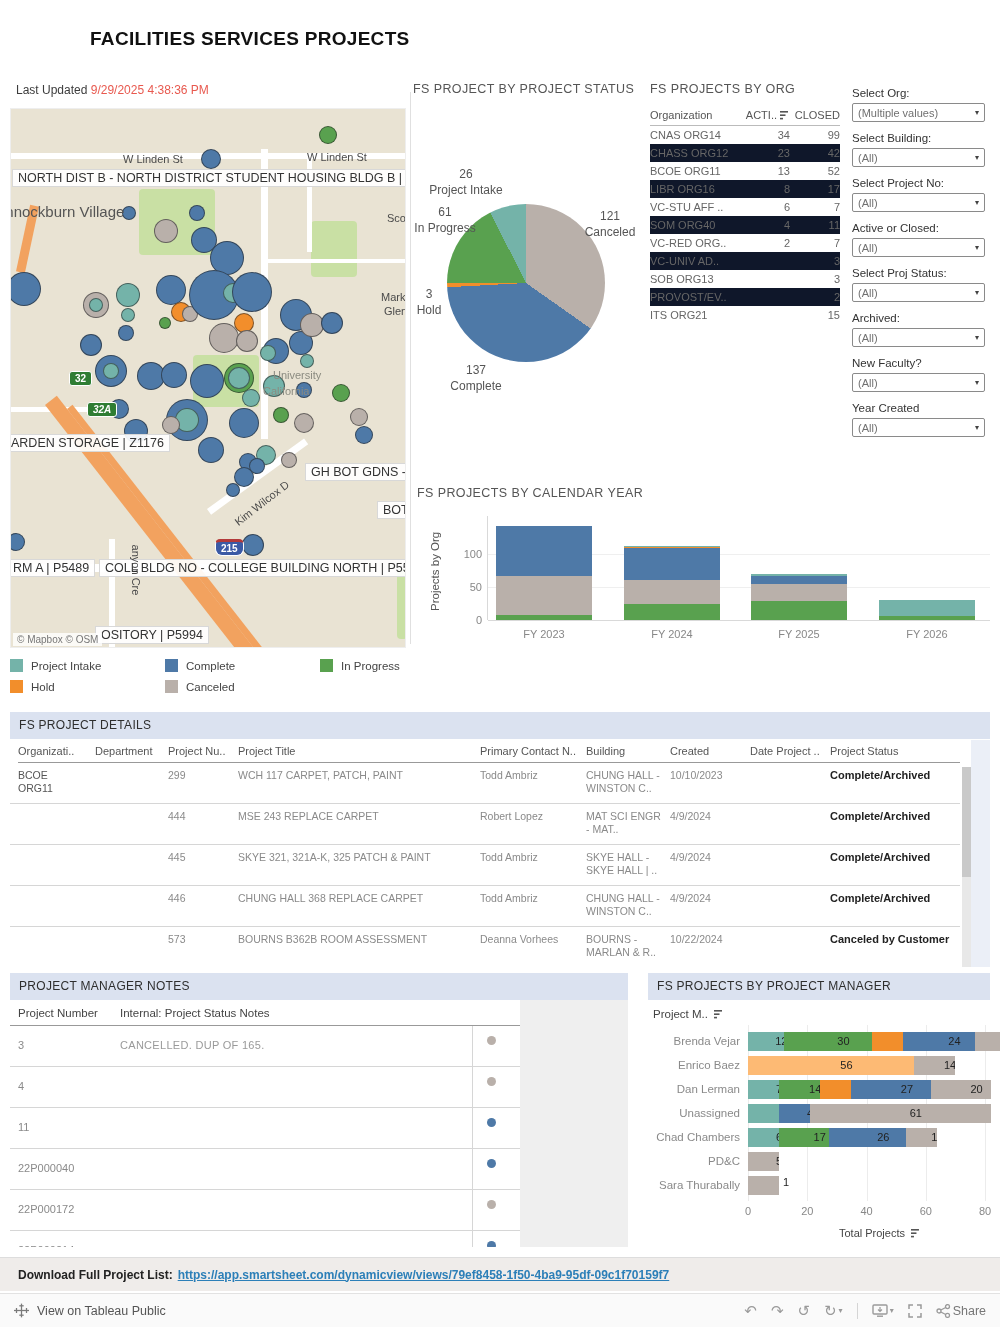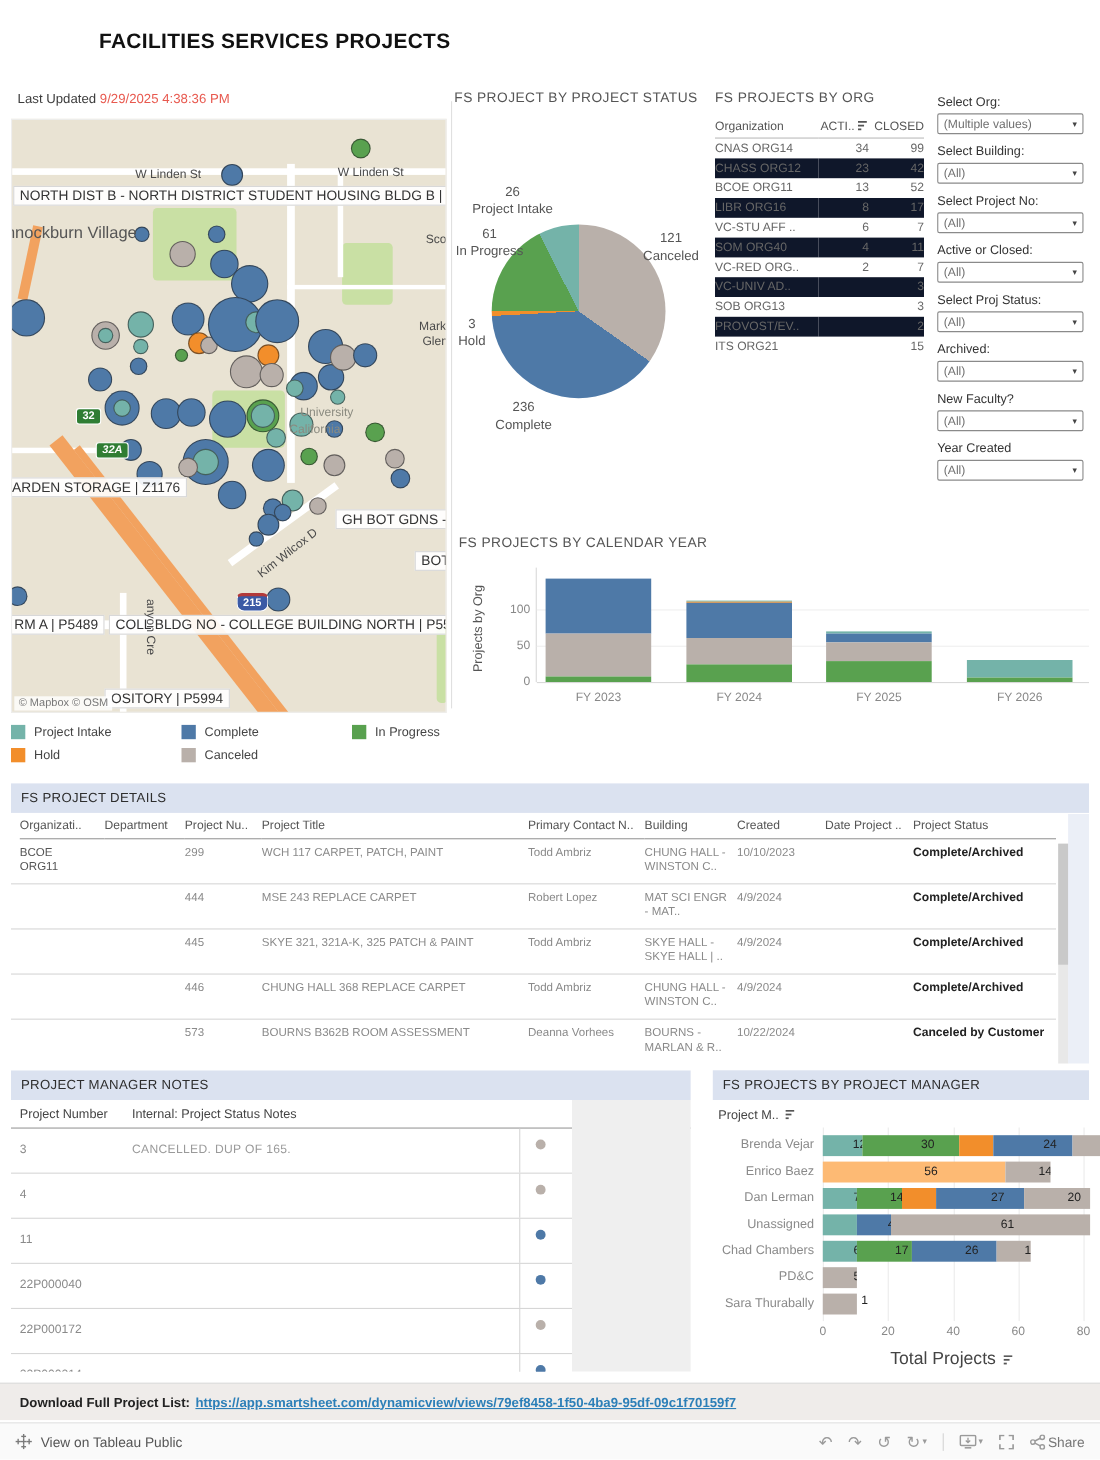--- a/index.html
+++ b/index.html
@@ -251,21 +251,21 @@
 
   <div id="pie-panel" class="abs">
     <div class="sec-title" id="pie-title">FS PROJECT BY PROJECT STATUS</div>
     <div id="pie" style="background: conic-gradient(rgb(185, 176, 170) 0deg, rgb(185, 176, 170) 125.17deg, rgb(78, 121, 167) 125.17deg, rgb(78, 121, 167) 266.9deg, rgb(242, 142, 43) 266.9deg, rgb(242, 142, 43) 270deg, rgb(89, 161, 79) 270deg, rgb(89, 161, 79) 333.1deg, rgb(116, 179, 169) 333.1deg, rgb(116, 179, 169) 360deg);"></div>
     <div id="pie-labels">
         <div class="pie-lab" style="left: 197px; top: 126px;">
           <div>121</div>
           <div>Canceled</div>
         </div>
         <div class="pie-lab" style="left: 63px; top: 280px;">
-          <div>236</div>
+          <div>137</div>
           <div>Complete</div>
         </div>
         <div class="pie-lab" style="left: 16px; top: 204px;">
           <div>3</div>
           <div>Hold</div>
         </div>
         <div class="pie-lab" style="left: 32px; top: 122px;">
           <div>61</div>
           <div>In Progress</div>
         </div>
@@ -584,21 +584,21 @@
         </div>
         <div class="mgr-name" style="top: 140px;">PD&amp;C</div>
         <div class="mgr-track" style="top: 130.5px;">
           <div class="mgr-seg" style="width: 14.8125px; background: rgb(185, 176, 170);">5</div>
         </div>
         <div class="mgr-name" style="top: 164px;">Sara Thurabally</div>
         <div class="mgr-track" style="top: 154.5px;">
           <div class="mgr-seg" style="width: 2.9625px; background: rgb(185, 176, 170);"></div>
           <div class="mgr-out-label">1</div>
         </div>
-        <div style="position: absolute; left: 218px; top: 206px; transform: translateX(-50%); font-size: 16px; color: rgb(68, 68, 68); white-space: nowrap;"><span>Total Projects </span><svg class="sort-ic" viewBox="0 0 10 9">
+        <div style="position: absolute; left: 232px; top: 206px; transform: translateX(-50%); font-size: 11px; color: rgb(68, 68, 68); white-space: nowrap;"><span>Total Projects </span><svg class="sort-ic" viewBox="0 0 10 9">
             <rect x="0" y="0" width="8" height="1.6" fill="#555"></rect>
             <rect x="0" y="3.4" width="5.5" height="1.6" fill="#555"></rect>
             <rect x="0" y="6.8" width="3" height="1.6" fill="#555"></rect>
           </svg></div>
       </div>
   </div>
 
   <div id="dl-bar" class="abs">
     <span>Download Full Project List:</span>
     <a href="#">https://app.smartsheet.com/dynamicview/views/79ef8458-1f50-4ba9-95df-09c1f70159f7</a>

